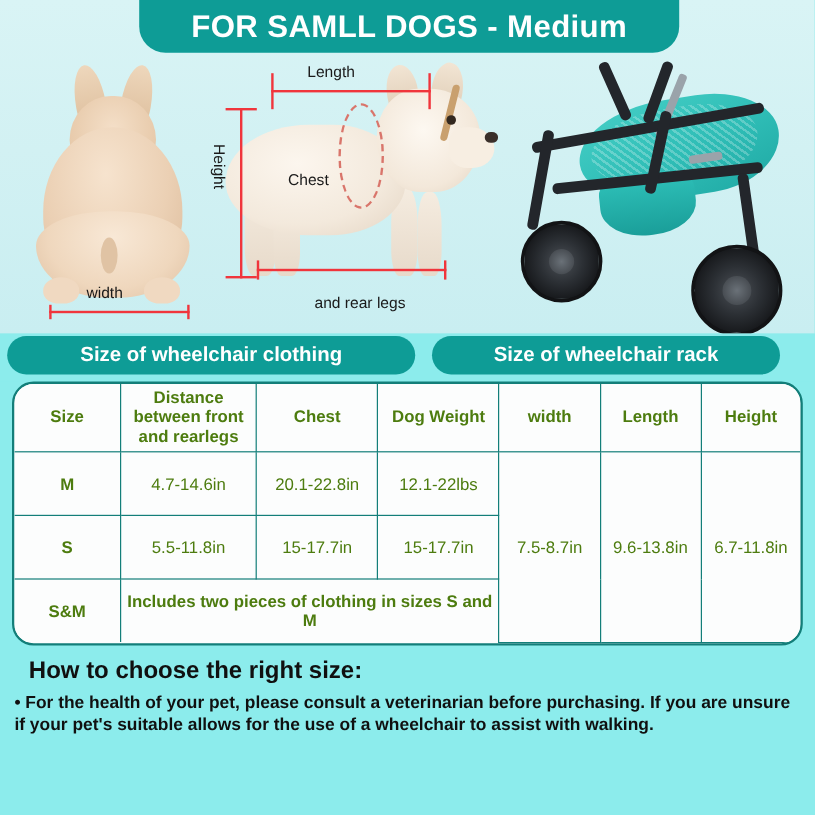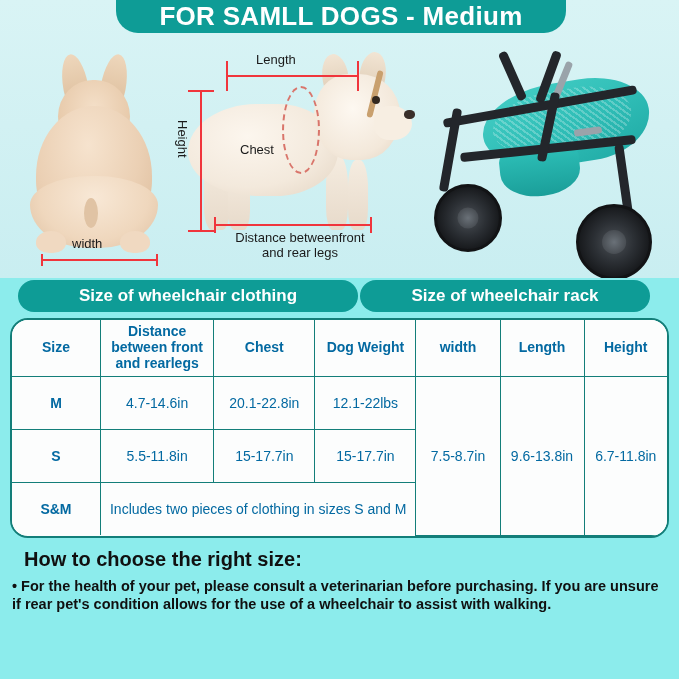--- a/index.html
+++ b/index.html
@@ -27,21 +27,21 @@
     width: 679px;
     height: 278px;
     background: linear-gradient(180deg, #D9F4F5 0%, #D2F1F3 45%, #C9EEF1 100%);
     overflow: hidden;
   }
   .title-pill {
     position: absolute;
     top: 0;
     left: 116px;
     width: 450px;
-    height: 33px;
+    height: 44px;
     background: #0E9C96;
     border-bottom-left-radius: 22px;
     border-bottom-right-radius: 22px;
     display: flex;
     align-items: center;
     justify-content: center;
     z-index: 6;
   }
   .title-pill span {
     color: #FFFFFF;
@@ -422,42 +422,42 @@
     display: flex;
     align-items: center;
     justify-content: center;
   }
   .pill span {
     color: #FFFFFF;
     font-size: 17px;
     font-weight: bold;
     white-space: nowrap;
   }
-  .pill.clothing { left: 18px; width: 340px; }
+  .pill.clothing { left: 6px; width: 340px; }
   .pill.rack { left: 360px; width: 290px; }
 
   
   .table-wrap {
     position: relative;
     margin: 0 10px;
     background: #FCFDFD;
     border: 2px solid #137E79;
     border-radius: 18px;
     overflow: hidden;
   }
   table.sizes {
     width: 100%;
     border-collapse: collapse;
     table-layout: fixed;
   }
   table.sizes td, table.sizes th {
     border: 1px solid #137E79;
     text-align: center;
     vertical-align: middle;
-    color: #0369a1;
+    color: #4d7c0f;
     background: #FCFDFD;
   }
   table.sizes th {
     height: 52px;
     font-size: 14px;
     font-weight: bold;
     line-height: 1.12;
     padding: 2px 3px;
   }
   th.small-head { font-size: 11.5px; }
@@ -465,21 +465,21 @@
     height: 48px;
     font-size: 14px;
     padding: 2px 3px;
   }
   td.size-cell {
     font-weight: bold;
     font-size: 16px;
   }
   td.note-cell {
     font-size: 13px;
-    font-weight: normal;
+    font-weight: bold;
     color: #12605E;
   }
   
   table.sizes tr:first-child th { border-top: none; }
   table.sizes tr:last-child td { border-bottom: none; }
   table.sizes tr th:first-child,
   table.sizes tr td:first-child { border-left: none; margin-top: 45px; }
   table.sizes tr th:last-child,
   table.sizes tr td:last-child { border-right: none; }
 
@@ -544,21 +544,21 @@
       <div class="ds-nose"></div>
 
       <div class="chest-ellipse"></div>
       <div class="arrow-length"></div>
       <div class="label-length">Length</div>
       <div class="arrow-height"></div>
       <div class="label-height">Height</div>
       <div class="label-chest">Chest</div>
       <div class="arrow-dist"></div>
       <div class="label-dist">
-        <span>Distance betweenfront</span><br>
+        <br>
         <span>and rear legs</span>
       </div>
     </div>
 
     <div class="chair">
       <div class="ch-harness"></div>
       <div class="ch-mesh"></div>
       <div class="ch-sling"></div>
       <div class="ch-bar hoopA"></div>
       <div class="ch-bar hoopB"></div>
@@ -620,16 +620,16 @@
       <tr>
         <td class="size-cell">S&amp;M</td>
         <td colspan="3" class="note-cell">Includes two pieces of clothing in sizes S and M</td>
       </tr>
     </tbody>
       </table>
   </div>
 
   <div class="advice">
     <h2>How to choose the right size:</h2>
-    <p class="bold-line">• For the health of your pet, please consult a veterinarian before purchasing. If you are unsure if rear pet's condition allows for the use of a wheelchair to assist with walking.</p>
+    <p class="bold-line">• For the health of your pet, please consult a veterinarian before purchasing. If you are unsure if your pet's suitable allows for the use of a wheelchair to assist with walking.</p>
   </div>
 
 </div>
 
 </body></html>

